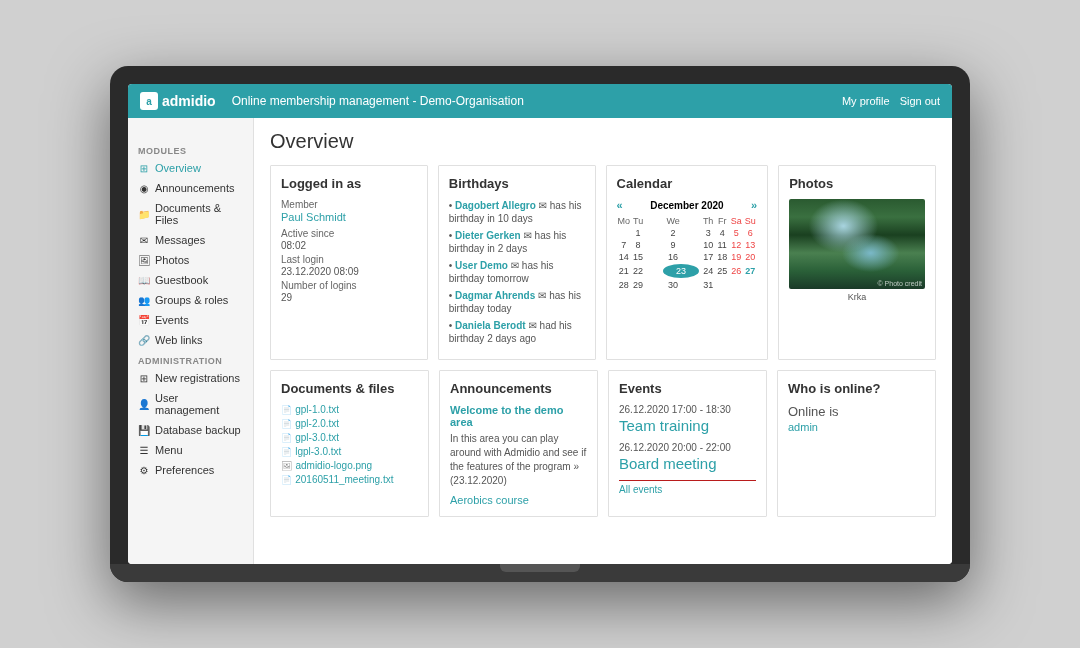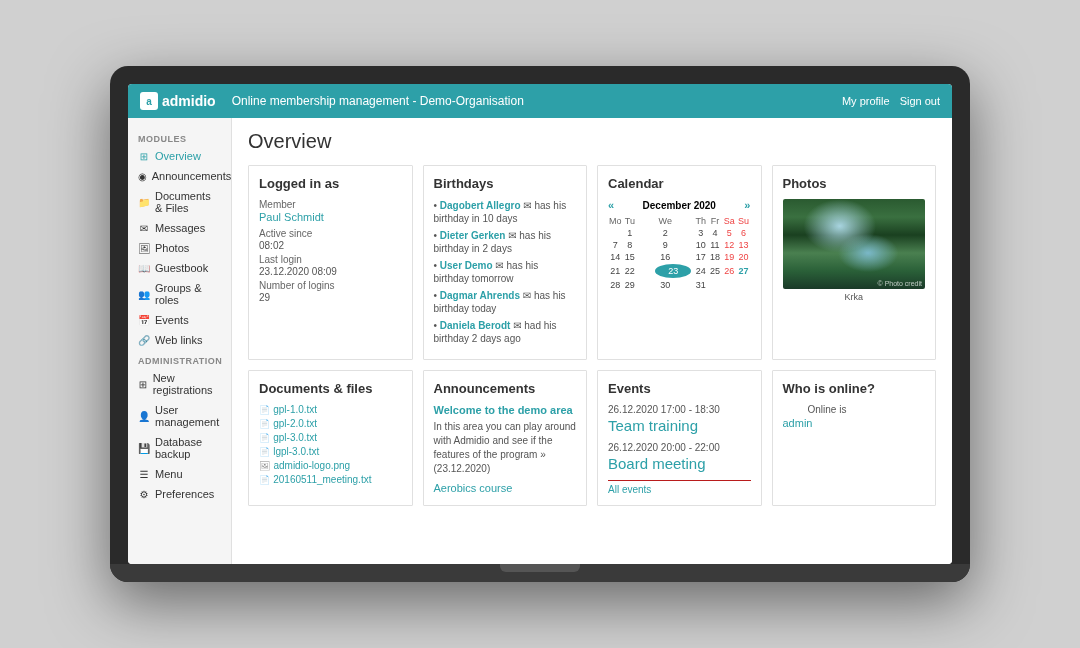--- a/index.html
+++ b/index.html
@@ -94,26 +94,26 @@
 
     
     .main-layout {
       display: flex;
       flex: 1;
       overflow: hidden;
     }
 
     
     .sidebar {
-      width: 104px;
+      width: 126px;
       background: #f5f5f5;
       border-right: 1px solid #e0e0e0;
       flex-shrink: 0;
       overflow-y: auto;
-      padding: 10px 0;
+      padding: 22px 0;
     }
     .sidebar-section-title {
       font-size: 9px;
       font-weight: bold;
       color: #888;
       padding: 6px 10px 2px 10px;
       text-transform: uppercase;
       letter-spacing: 0.5px;
     }
     .sidebar-item {
@@ -300,24 +300,23 @@
     .event-link {
       font-size: 15px;
       color: #2da0a8;
       cursor: pointer;
       margin-bottom: 8px;
       display: block;
     }
 
     
     .online-label {
-      font-size: 10px;
+      font-size: 13px;
       color: #555;
       margin-bottom: 2px;
-      margin-left: 25px;
     }
     .online-user {
       font-size: 11px;
       color: #2da0a8;
       cursor: pointer;
     }
 
     
     .all-events {
       font-size: 10px;

